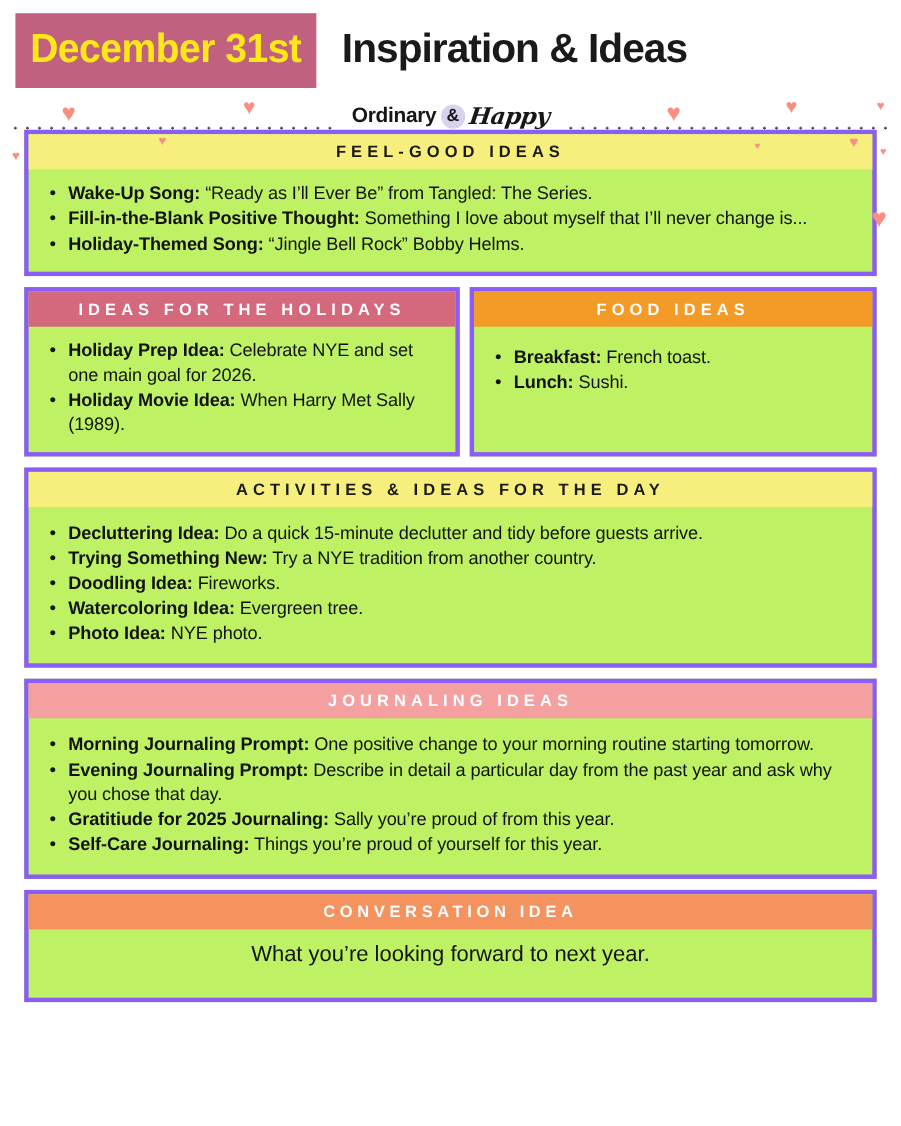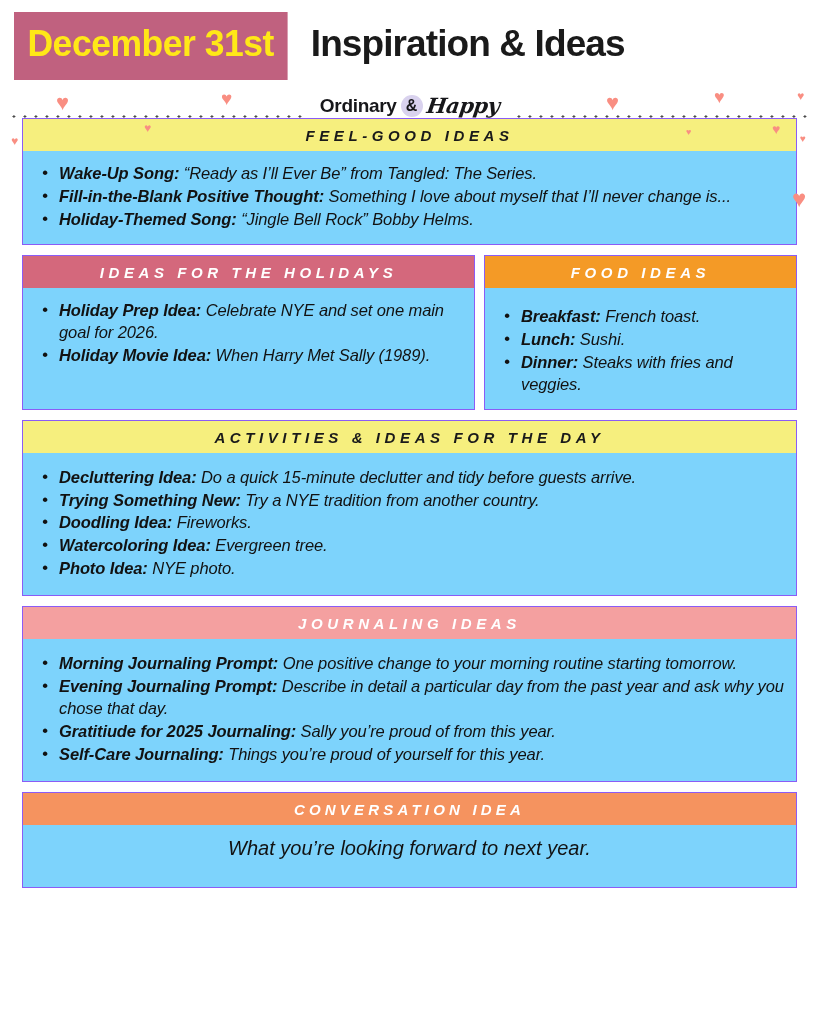--- a/index.html
+++ b/index.html
@@ -119,24 +119,23 @@
     color: #f98e82;
     line-height: 1;
     pointer-events: none;
     user-select: none;
   }
 
   
   .content { padding: 0 22px; }
 
   .card {
-    border: 1px solid #8b5cf6;
-    background: #7dd3fc;
+    border: 4px solid #8b5cf6;
+    background: #bef264;
     margin-bottom: 10px;
-    font-style: italic;
   }
   .card-head {
     text-align: center;
     font-size: 15px;
     font-weight: bold;
     letter-spacing: 4.6px;
     padding: 8px 4px 7px 4px;
     text-transform: uppercase;
   }
   .head-yellow { background: #f6ef7e; color: #1a1a1a; }
@@ -164,21 +163,21 @@
     left: 9px;
     top: -1px;
     font-size: 17px;
     color: #121212;
   }
   ul.ideas li b { font-weight: bold; }
 
   
   .row2 { display: flex; gap: 9px; margin-bottom: 10px; }
   .row2 > .card { margin-bottom: 0; }
-  .col-left  { width: 453px; }
+  .col-left  { width: 396px; }
   .col-right { flex: 1; }
   .col-right .card-body { padding-top: 18px; }
 
   
   .rowbottom { display: flex; gap: 7px; }
   .rowbottom > .card { margin-bottom: 0; flex: 1; }
   .rowbottom .card-body {
     padding: 10px 14px 12px 14px;
     text-align: center;
     font-size: 20px;
@@ -248,21 +247,20 @@
           </ul>
         </div>
       </div>
 
       <div class="card col-right">
         <div class="card-head head-orange">FOOD IDEAS</div>
         <div class="card-body">
           <ul class="ideas">
             <li><b>Breakfast:</b><span> French toast.</span></li>
             <li><b>Lunch:</b><span> Sushi.</span></li>
-            <li><b>Dinner:</b><span> Steaks with fries and veggies.</span></li>
           </ul>
         </div>
       </div>
 
     </div>
 
     <div class="card">
       <div class="card-head head-yellow">ACTIVITIES &amp; IDEAS FOR THE DAY</div>
       <div class="card-body big-body">
         <ul class="ideas">

